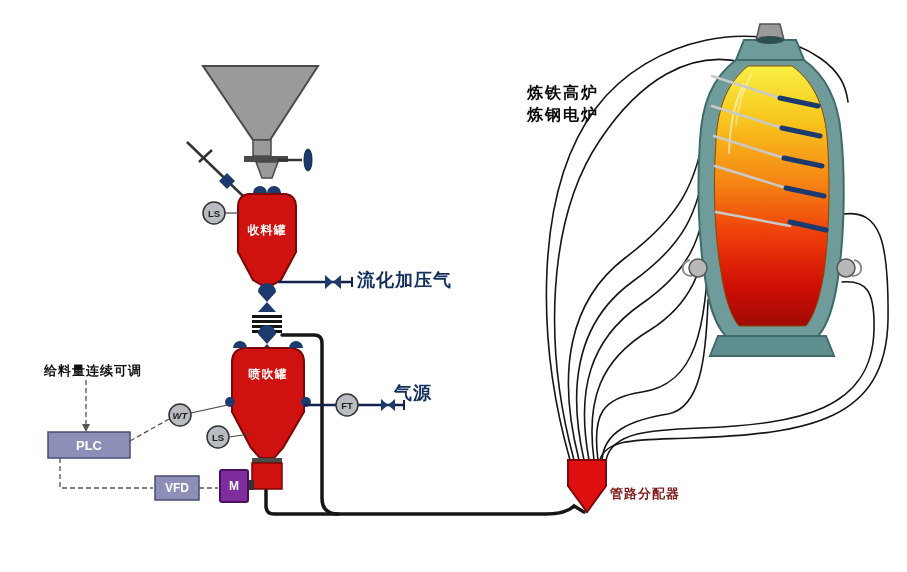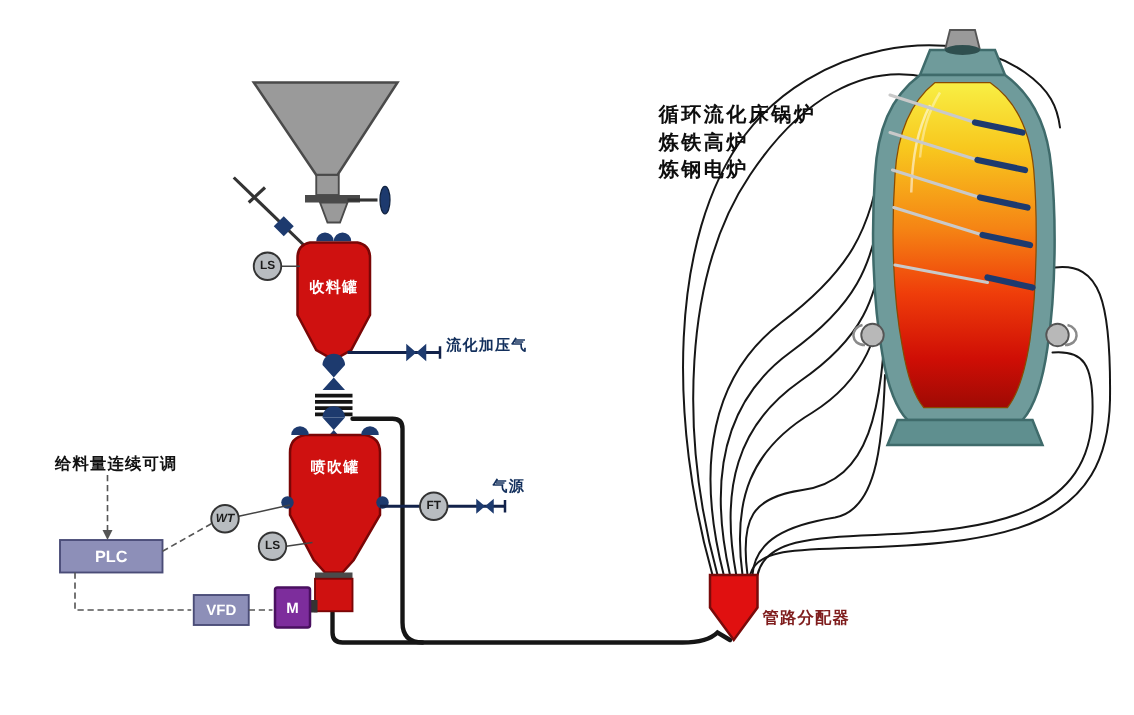--- a/index.html
+++ b/index.html
@@ -2,21 +2,21 @@
 <html><head>
 <meta charset="utf-8">
 <style>
   html,body{margin:0;padding:0;background:#ffffff;}
   #stage{position:relative;width:907px;height:572px;background:#ffffff;overflow:hidden;
          font-family:"Liberation Sans","DejaVu Sans",sans-serif;}
   #schematic{position:absolute;left:0;top:0;}
   .lbl{position:absolute;font-weight:bold;color:#111;white-space:nowrap;}
   .lbl.center{transform:translate(-50%,-50%);}
   .vessel-lbl{color:#ffffff;font-size:12px;letter-spacing:1px;}
-  .pipe-lbl{color:#122f5c;font-size:12px;letter-spacing:1px;}
+  .pipe-lbl{color:#122f5c;font-size:18px;letter-spacing:1px;}
   .dist-lbl{color:#7f1d1d;font-size:13px;letter-spacing:1px;}
   .note-lbl{color:#111;font-size:13px;letter-spacing:1px;}
   .device-lbl{color:#ffffff;font-size:12px;}
   .inst-lbl{color:#1c1c1c;font-size:9.5px;text-align:center;}
   .apps{position:absolute;left:527px;top:82px;}
   .apps div{font-size:16px;font-weight:bold;line-height:22px;letter-spacing:2px;color:#0d0d0d;}
 </style>
 </head>
 <body>
 
@@ -148,21 +148,20 @@
       <path d="M 60,458 L 60,488 L 153,488"></path>
       <line x1="199" y1="488" x2="218" y2="488"></line>
     </g>
     <polygon points="82,424 90,424 86,432" fill="#555"></polygon>
 
     <polygon points="568,460 606,460 606,486 587,512 568,486" fill="#e01010" stroke="#7a0a0a" stroke-width="2"></polygon>
   </g>
 </svg>
 
 <div class="apps">
-  <div>循环流化床锅炉</div>
   <div>炼铁高炉</div>
   <div>炼钢电炉</div>
 </div>
 
 <span class="lbl center vessel-lbl" style="left:267px;top:230px;">收料罐</span>
 <span class="lbl center vessel-lbl" style="left:268px;top:374px;">喷吹罐</span>
 
 <span class="lbl pipe-lbl" style="left:357px;top:268px;">流化加压气</span>
 <span class="lbl pipe-lbl" style="left:394px;top:381px;">气源</span>
 <span class="lbl dist-lbl" style="left:610px;top:485px;">管路分配器</span>

